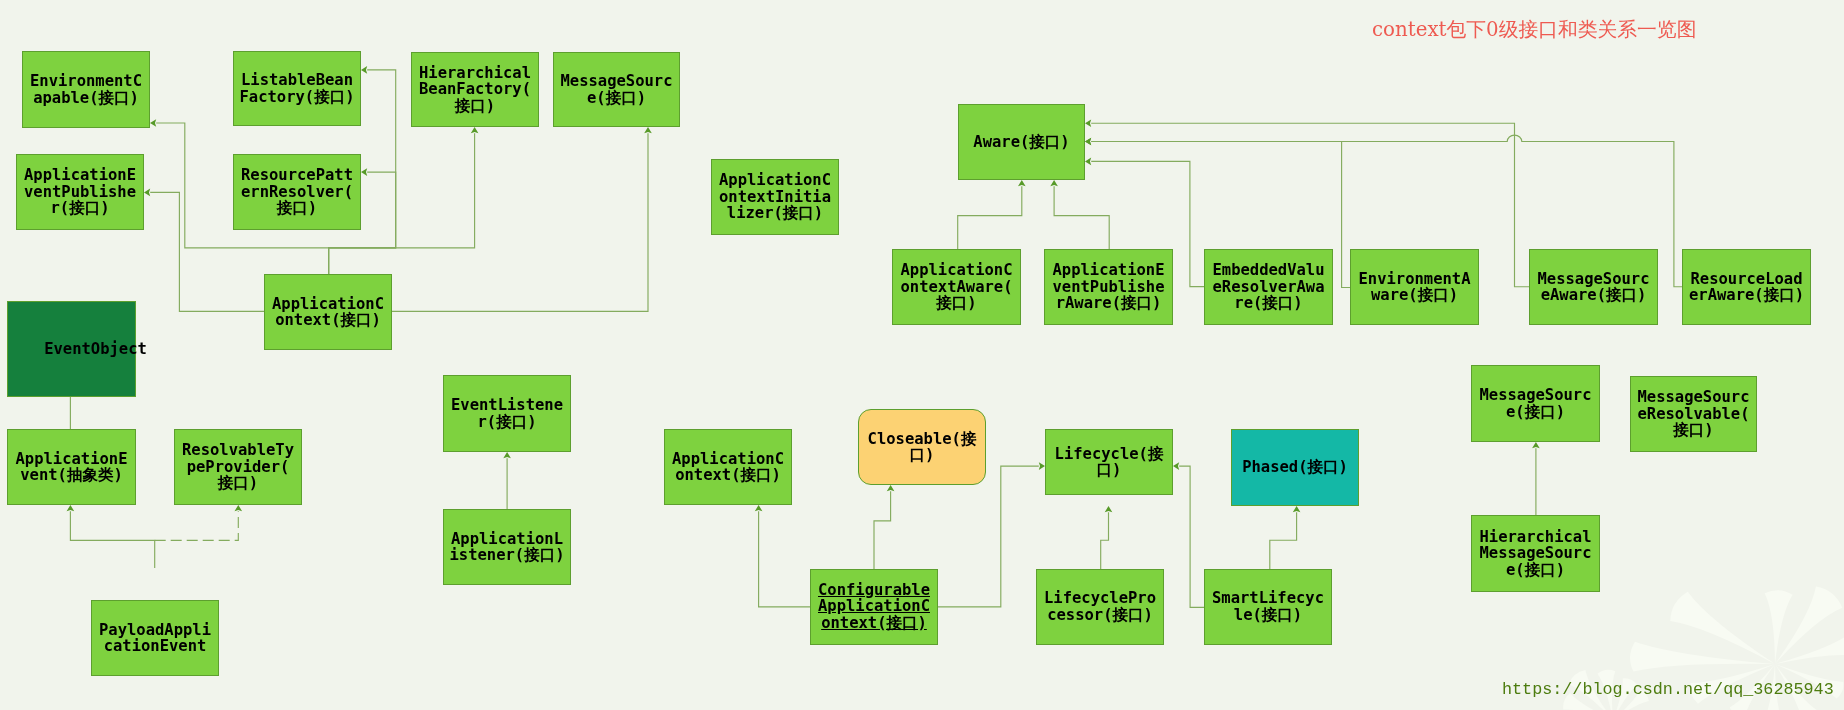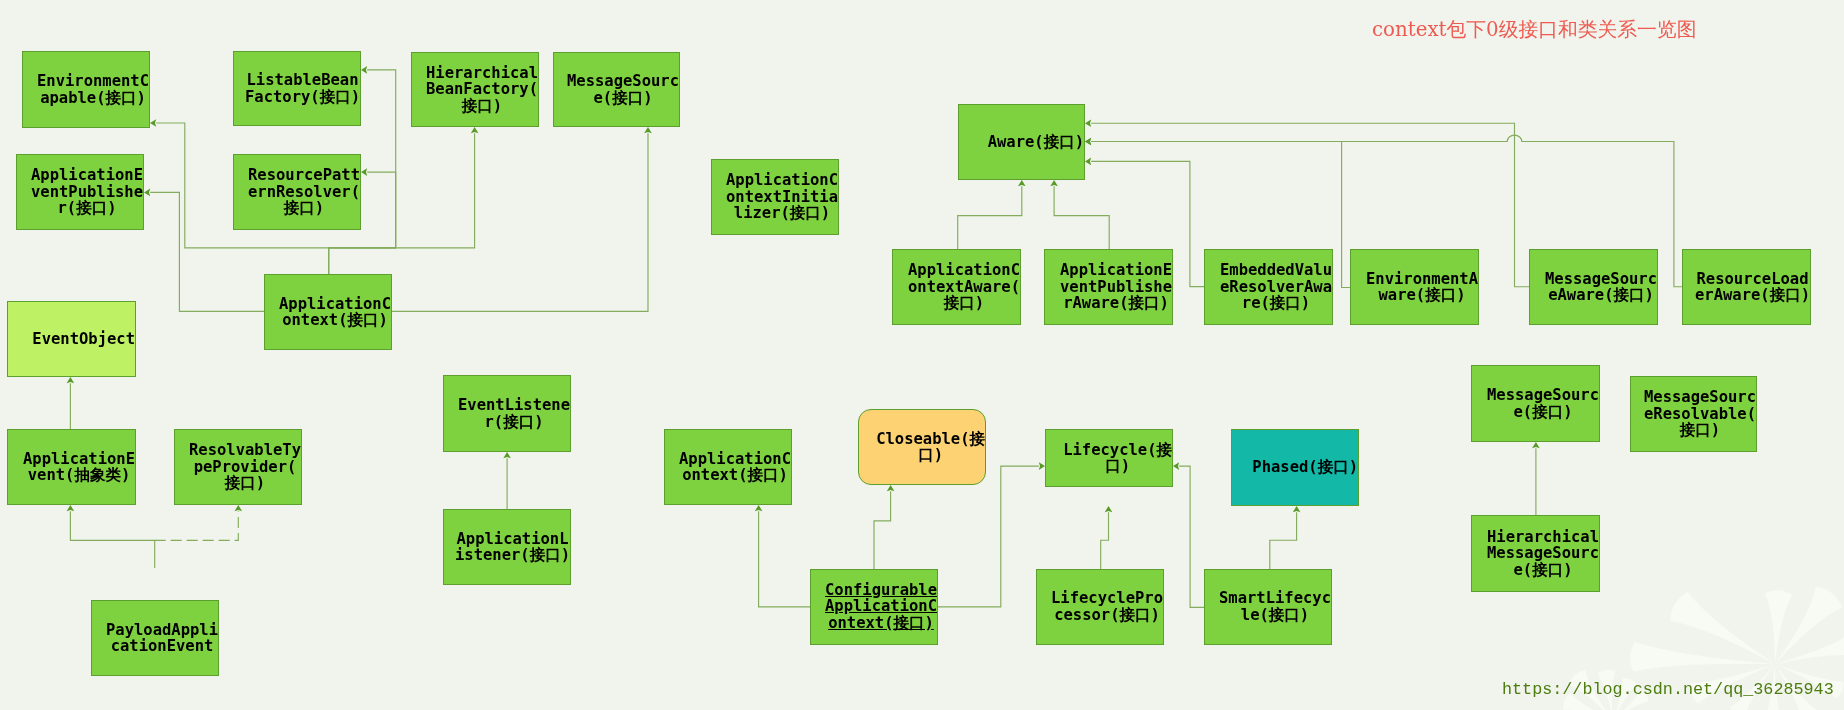--- a/index.html
+++ b/index.html
@@ -1,21 +1,21 @@
 <!DOCTYPE html>
 <html><head>
 <meta charset="utf-8">
 <title>context</title>
 <style>
   html,body{margin:0;padding:0;}
   body{width:1844px;height:710px;background:#f1f4ec;overflow:hidden;
        font-family:"DejaVu Sans Mono",monospace;}
   #canvas{position:relative;width:1844px;height:710px;background:#f1f4ec;}
   .node{position:absolute;box-sizing:border-box;display:flex;align-items:center;
-        justify-content:flex-end;text-align:center;font-weight:bold;color:#000;
+        justify-content:center;text-align:center;font-weight:bold;color:#000;
         font-size:15.5px;line-height:16.5px;white-space:pre;}
   .node.green{background:#7ed23f;border:1.3px solid #5d9f2e;}
   .node.orange{background:#fcd273;border:1.3px solid #5d9f2e;}
   #edges{position:absolute;left:0;top:0;}
   #title{position:absolute;color:#ee5a51;font-size:19.8px;font-weight:normal;
          font-family:"DejaVu Serif",serif;white-space:nowrap;}
   #wm{position:absolute;color:#dfe5d7;font-size:16.75px;font-family:"Liberation Mono",monospace;white-space:nowrap;}
 </style>
 </head>
 <body>
@@ -105,40 +105,40 @@
       <div class="node green" style="left: 411px; top: 52px; width: 128px; height: 75px; background: rgb(126, 210, 63); border-color: rgb(93, 159, 46);"><span>Hierarchical
 BeanFactory(
 接口)</span></div>
       <div class="node green" style="left: 553px; top: 52px; width: 127px; height: 75px; background: rgb(126, 210, 63); border-color: rgb(93, 159, 46);"><span>MessageSourc
 e(接口)</span></div>
       <div class="node green" style="left: 264px; top: 274px; width: 128px; height: 76px; background: rgb(126, 210, 63); border-color: rgb(93, 159, 46);"><span>ApplicationC
 ontext(接口)</span></div>
       <div class="node green" style="left: 711px; top: 159px; width: 128px; height: 76px; background: rgb(126, 210, 63); border-color: rgb(93, 159, 46);"><span>ApplicationC
 ontextInitia
 lizer(接口)</span></div>
-      <div class="node orange" style="left: 7px; top: 301px; width: 129px; height: 76px; background: #bef264; border-color: rgb(93, 159, 46); padding-left: 48px;"><span>EventObject</span></div>
+      <div class="node orange" style="left: 7px; top: 301px; width: 129px; height: 96px; background: #15803d; border-color: rgb(93, 159, 46); padding-left: 48px;"><span>EventObject</span></div>
       <div class="node green" style="left: 7px; top: 429px; width: 129px; height: 76px; background: rgb(126, 210, 63); border-color: rgb(93, 159, 46);"><span>ApplicationE
 vent(抽象类)</span></div>
       <div class="node green" style="left: 174px; top: 429px; width: 128px; height: 76px; background: rgb(126, 210, 63); border-color: rgb(93, 159, 46);"><span>ResolvableTy
 peProvider(
 接口)</span></div>
       <div class="node green" style="left: 91px; top: 568px; width: 128px; height: 76px; background: rgb(126, 210, 63); border-color: rgb(93, 159, 46); margin-top: 32px;"><span>PayloadAppli
 cationEvent</span></div>
       <div class="node green" style="left: 443px; top: 375px; width: 128px; height: 77px; background: rgb(126, 210, 63); border-color: rgb(93, 159, 46);"><span>EventListene
 r(接口)</span></div>
       <div class="node green" style="left: 443px; top: 509px; width: 128px; height: 76px; background: rgb(126, 210, 63); border-color: rgb(93, 159, 46);"><span>ApplicationL
 istener(接口)</span></div>
       <div class="node green" style="left: 664px; top: 429px; width: 128px; height: 76px; background: rgb(126, 210, 63); border-color: rgb(93, 159, 46);"><span>ApplicationC
 ontext(接口)</span></div>
       <div class="node orange" style="left: 858px; top: 409px; width: 128px; height: 76px; background: rgb(252, 210, 115); border-color: rgb(93, 159, 46); border-radius: 13px;"><span>Closeable(接
 口)</span></div>
       <div class="node green" style="left: 810px; top: 568.6px; width: 128px; height: 76px; background: rgb(126, 210, 63); border-color: rgb(93, 159, 46); text-decoration: underline;"><span>Configurable
 ApplicationC
 ontext(接口)</span></div>
-      <div class="node green" style="left: 1045px; top: 429px; width: 128px; height: 58px; background: rgb(126, 210, 63); border-color: rgb(93, 159, 46);"><span>Lifecycle(接
+      <div class="node green" style="left: 1045px; top: 429px; width: 128px; height: 66px; background: rgb(126, 210, 63); border-color: rgb(93, 159, 46);"><span>Lifecycle(接
 口)</span></div>
       <div class="node green" style="left: 1231px; top: 429px; width: 128px; height: 77px; background: #14b8a6; border-color: rgb(93, 159, 46);"><span>Phased(接口)</span></div>
       <div class="node green" style="left: 1036px; top: 568.6px; width: 128px; height: 76px; background: rgb(126, 210, 63); border-color: rgb(93, 159, 46);"><span>LifecyclePro
 cessor(接口)</span></div>
       <div class="node green" style="left: 1204px; top: 568.6px; width: 128px; height: 76px; background: rgb(126, 210, 63); border-color: rgb(93, 159, 46);"><span>SmartLifecyc
 le(接口)</span></div>
       <div class="node green" style="left: 958px; top: 104px; width: 127px; height: 76px; background: rgb(126, 210, 63); border-color: rgb(93, 159, 46);"><span>Aware(接口)</span></div>
       <div class="node green" style="left: 892px; top: 249px; width: 129px; height: 76px; background: rgb(126, 210, 63); border-color: rgb(93, 159, 46);"><span>ApplicationC
 ontextAware(
 接口)</span></div>

